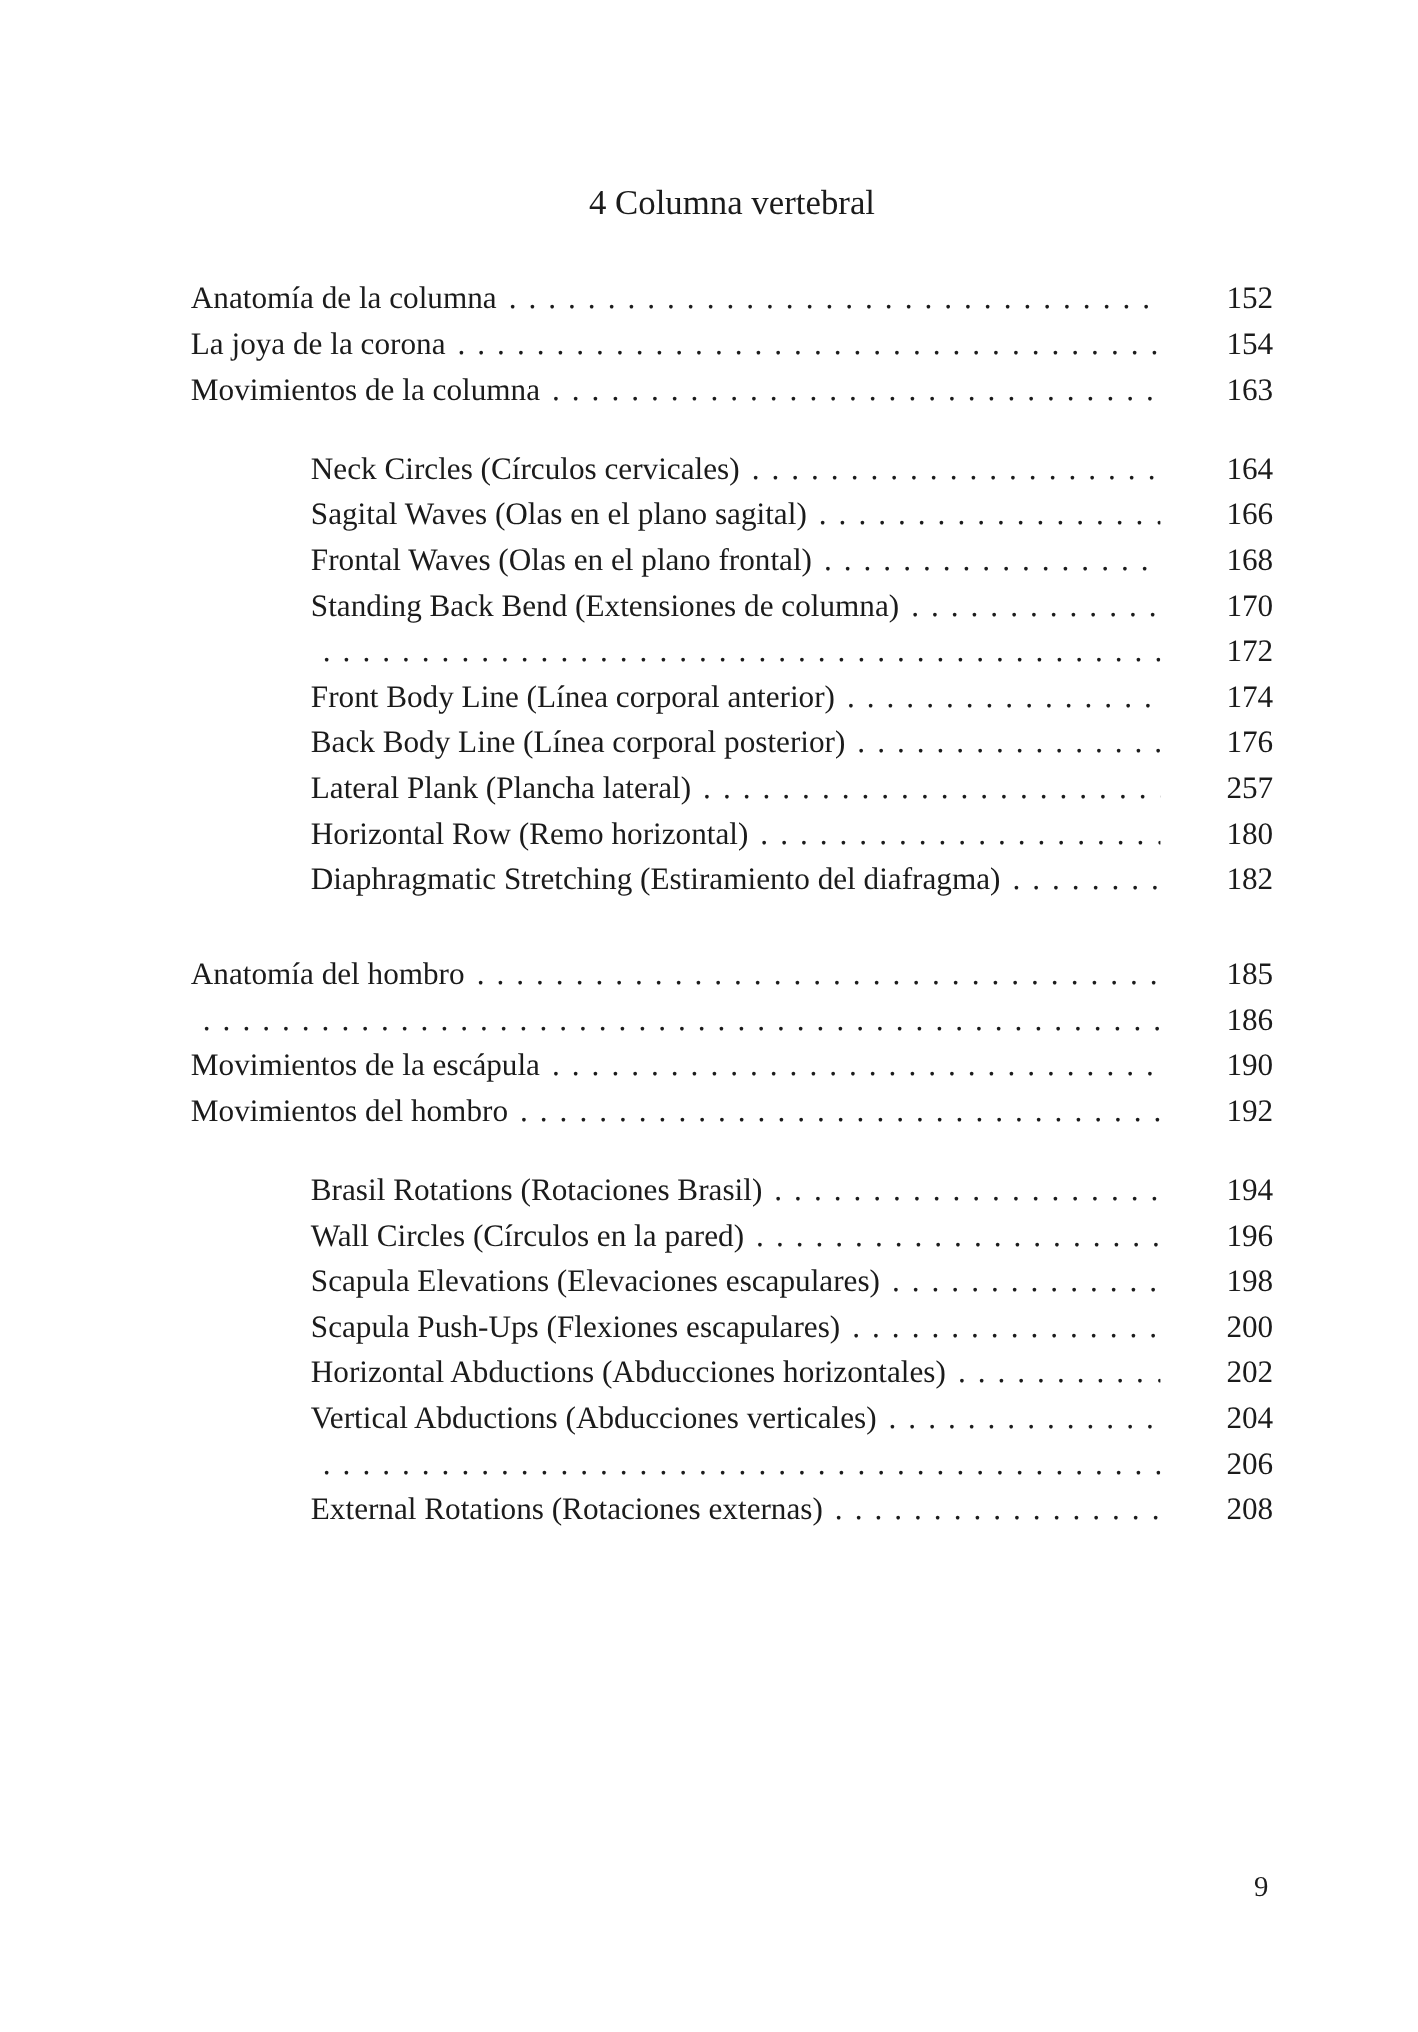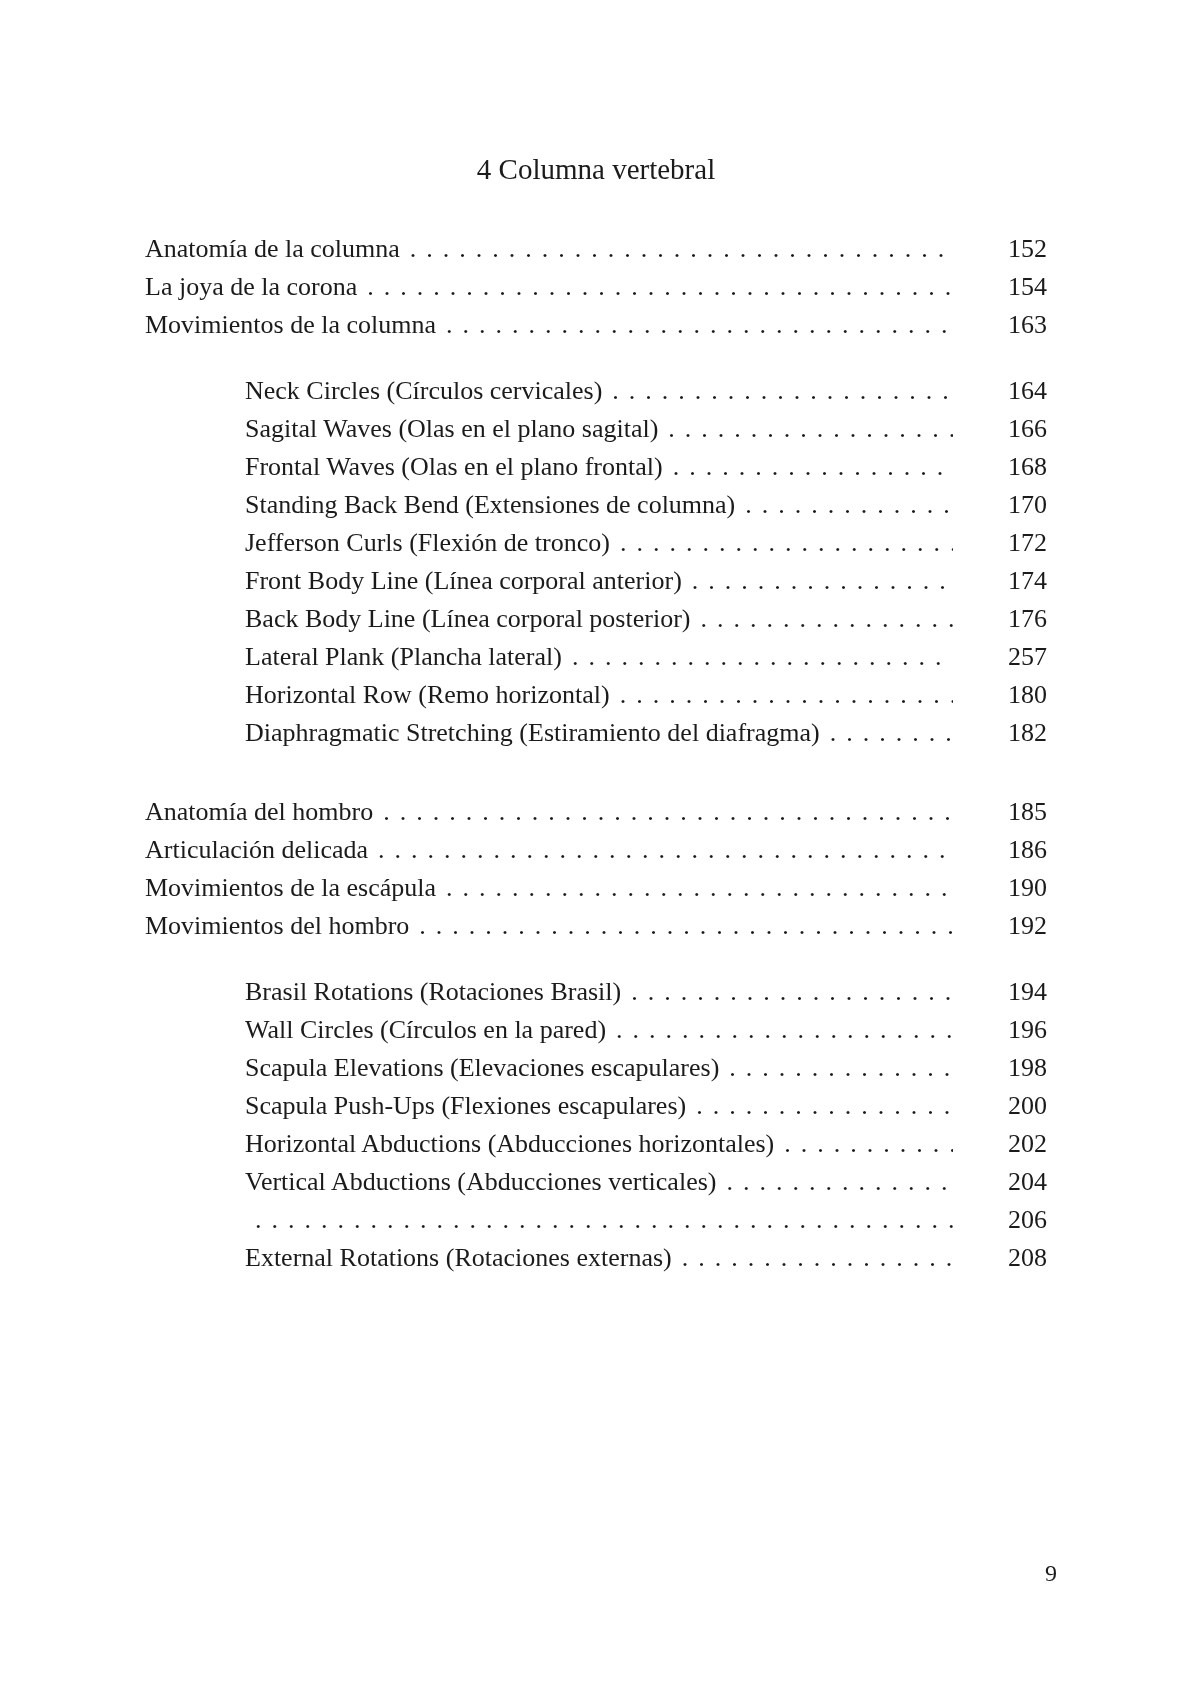--- a/index.html
+++ b/index.html
@@ -7,21 +7,21 @@
     position: relative;
     width: 1182px;
     height: 1693px;
     background: #ffffff;
     font-family: "Liberation Serif", "DejaVu Serif", serif;
     color: #1b1b1b;
     overflow: hidden;
   }
   .toc-content {
     position: absolute;
-    left: 145px;
+    left: 159px;
     top: 150px;
     width: 902px;
   }
   .chapter-heading {
     font-size: 29px;
     line-height: 38px;
     text-align: center;
     margin: 0 0 42px 0;
     font-weight: normal;
   }
@@ -100,21 +100,20 @@
             <span class="entry-label">Frontal Waves (Olas en el plano frontal)</span>
             <span class="dot-leader">................................................................................</span>
             <span class="entry-page">168</span>
           </div>
           <div class="toc-row">
             <span class="entry-label">Standing Back Bend (Extensiones de columna)</span>
             <span class="dot-leader">................................................................................</span>
             <span class="entry-page">170</span>
           </div>
           <div class="toc-row">
-            <span class="entry-label">Jefferson Curls (Flexión de tronco)</span>
             <span class="dot-leader">................................................................................</span>
             <span class="entry-page">172</span>
           </div>
           <div class="toc-row">
             <span class="entry-label">Front Body Line (Línea corporal anterior)</span>
             <span class="dot-leader">................................................................................</span>
             <span class="entry-page">174</span>
           </div>
           <div class="toc-row">
             <span class="entry-label">Back Body Line (Línea corporal posterior)</span>
@@ -139,21 +138,20 @@
         </div>
       </section>
       <section class="toc-section">
         <div class="toc-group">
           <div class="toc-row">
             <span class="entry-label">Anatomía del hombro</span>
             <span class="dot-leader">................................................................................</span>
             <span class="entry-page">185</span>
           </div>
           <div class="toc-row">
-            <span class="entry-label">Articulación delicada</span>
             <span class="dot-leader">................................................................................</span>
             <span class="entry-page">186</span>
           </div>
           <div class="toc-row">
             <span class="entry-label">Movimientos de la escápula</span>
             <span class="dot-leader">................................................................................</span>
             <span class="entry-page">190</span>
           </div>
           <div class="toc-row">
             <span class="entry-label">Movimientos del hombro</span>

